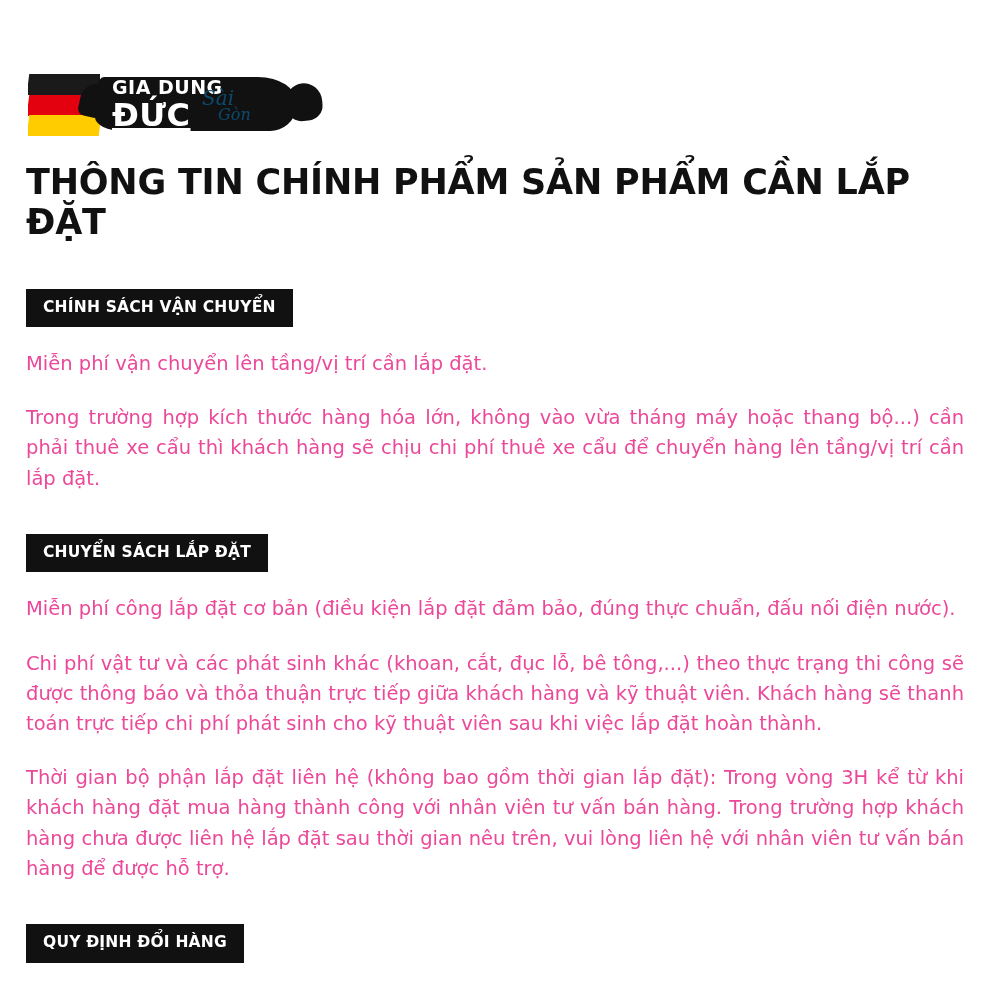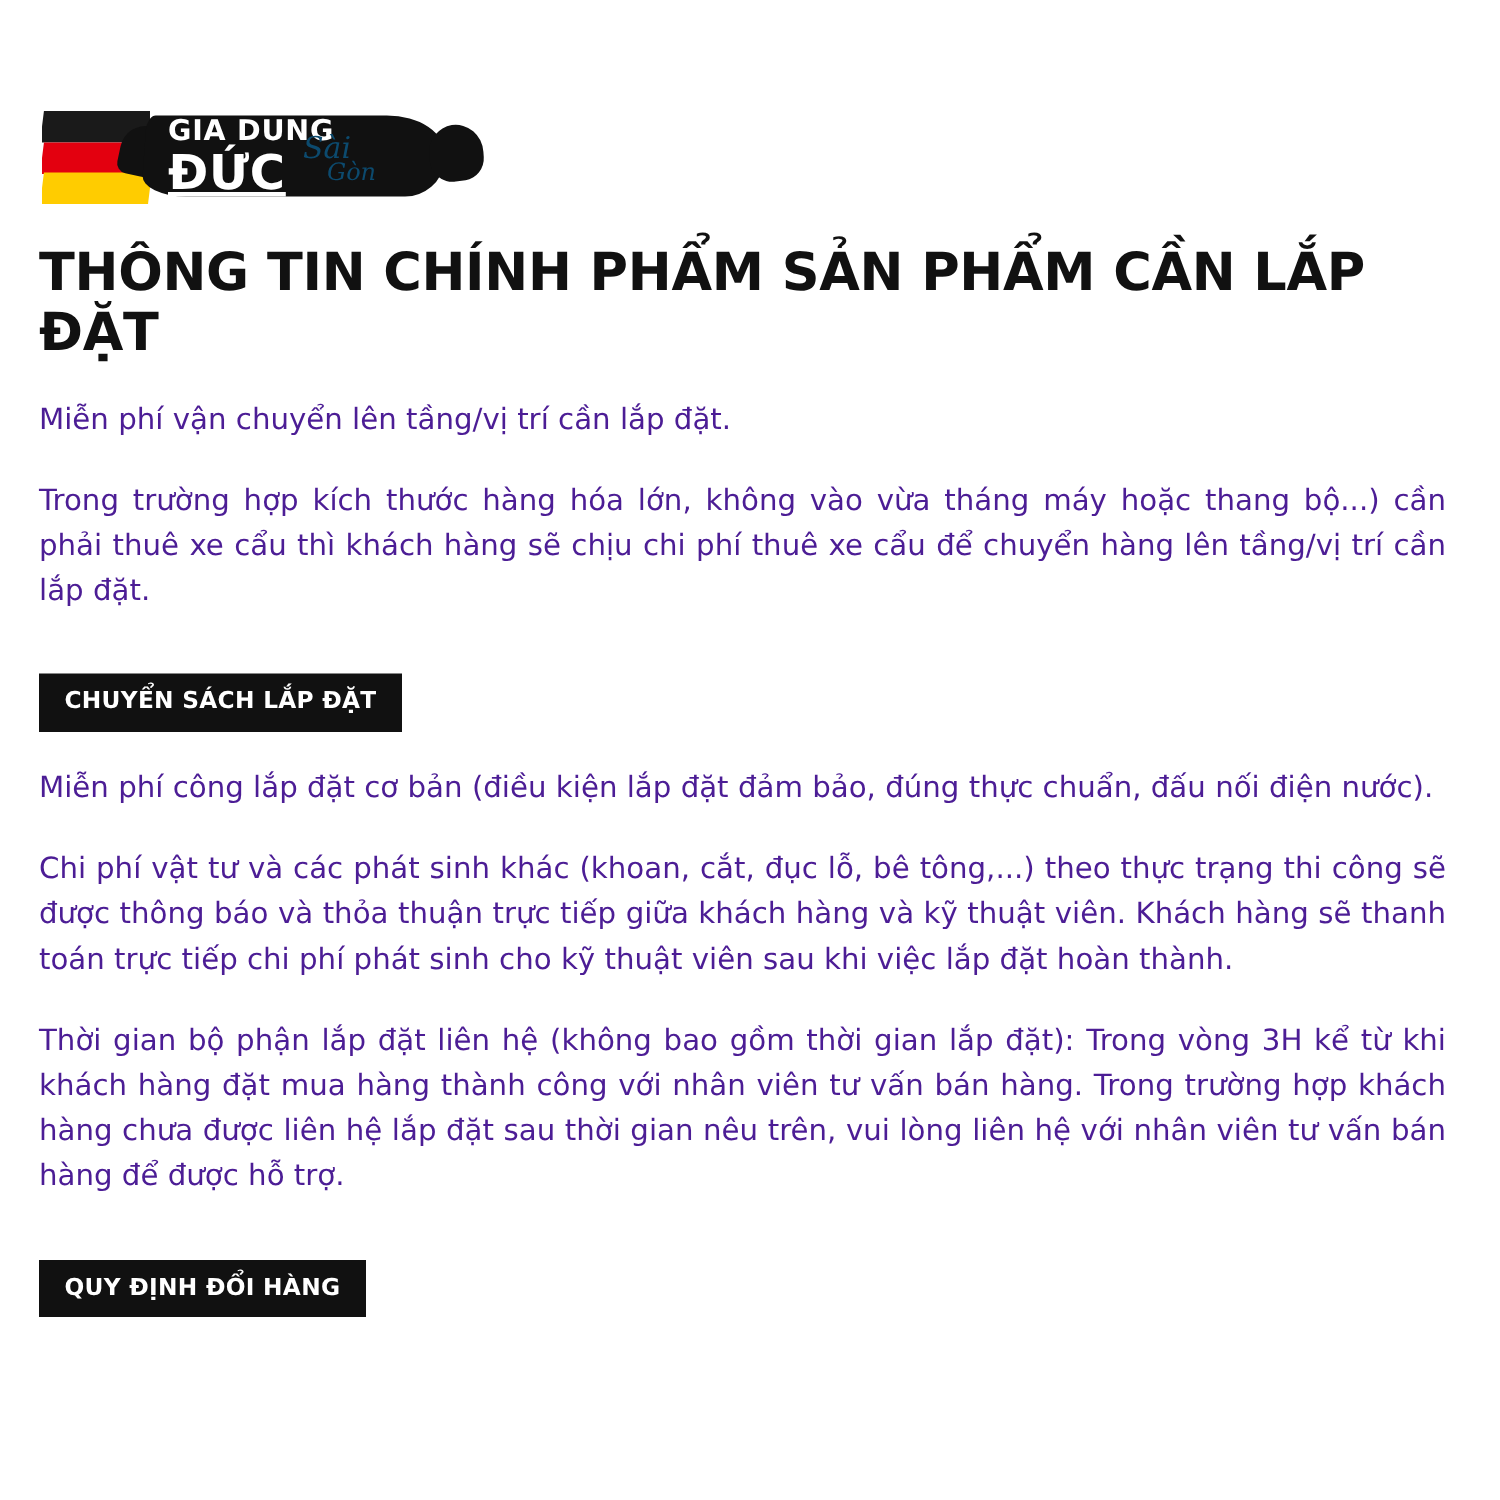--- a/index.html
+++ b/index.html
@@ -143,21 +143,21 @@
     margin: 46px 0 0 2px;
     line-height: 1;
   }
   .chip.tight { margin-top: 40px; }
 
   
   p.para {
     font-size: 19.5px;
     line-height: 1.55;
     margin: 24px 2px 0 2px;
-    color: #4c1d95;
+    color: #ec4899;
     text-align: justify;
     text-justify: inter-word;
   }
   p.para.first { margin-top: 22px; }
 </style>
 </head>
 <body>
 
 <div class="page">
 
@@ -177,20 +177,21 @@
       <div class="script">
         <span class="s1">Sài</span>
         <span class="s2">Gòn</span>
       </div>
     </div>
   </div>
 
   <h1 class="doc-title">THÔNG TIN CHÍNH PHẨM SẢN PHẨM CẦN LẮP ĐẶT</h1>
 
   <div>
+    <div class="chip">CHÍNH SÁCH VẬN CHUYỂN</div>
     <p class="para first">Miễn phí vận chuyển lên tầng/vị trí cần lắp đặt.</p>
     <p class="para">Trong trường hợp kích thước hàng hóa lớn, không vào vừa tháng máy hoặc thang bộ...) cần phải thuê xe cẩu thì khách hàng sẽ chịu chi phí thuê xe cẩu để chuyển hàng lên tầng/vị trí cần lắp đặt.</p>
   </div>
 
   <div>
     <div class="chip tight">CHUYỂN SÁCH LẮP ĐẶT</div>
     <p class="para first">Miễn phí công lắp đặt cơ bản (điều kiện lắp đặt đảm bảo, đúng thực chuẩn, đấu nối điện nước).</p>
     <p class="para">Chi phí vật tư và các phát sinh khác (khoan, cắt, đục lỗ, bê tông,...) theo thực trạng thi công sẽ được thông báo và thỏa thuận trực tiếp giữa khách hàng và kỹ thuật viên. Khách hàng sẽ thanh toán trực tiếp chi phí phát sinh cho kỹ thuật viên sau khi việc lắp đặt hoàn thành.</p>
     <p class="para">Thời gian bộ phận lắp đặt liên hệ (không bao gồm thời gian lắp đặt): Trong vòng 3H kể từ khi khách hàng đặt mua hàng thành công với nhân viên tư vấn bán hàng. Trong trường hợp khách hàng chưa được liên hệ lắp đặt sau thời gian nêu trên, vui lòng liên hệ với nhân viên tư vấn bán hàng để được hỗ trợ.</p>
   </div>

